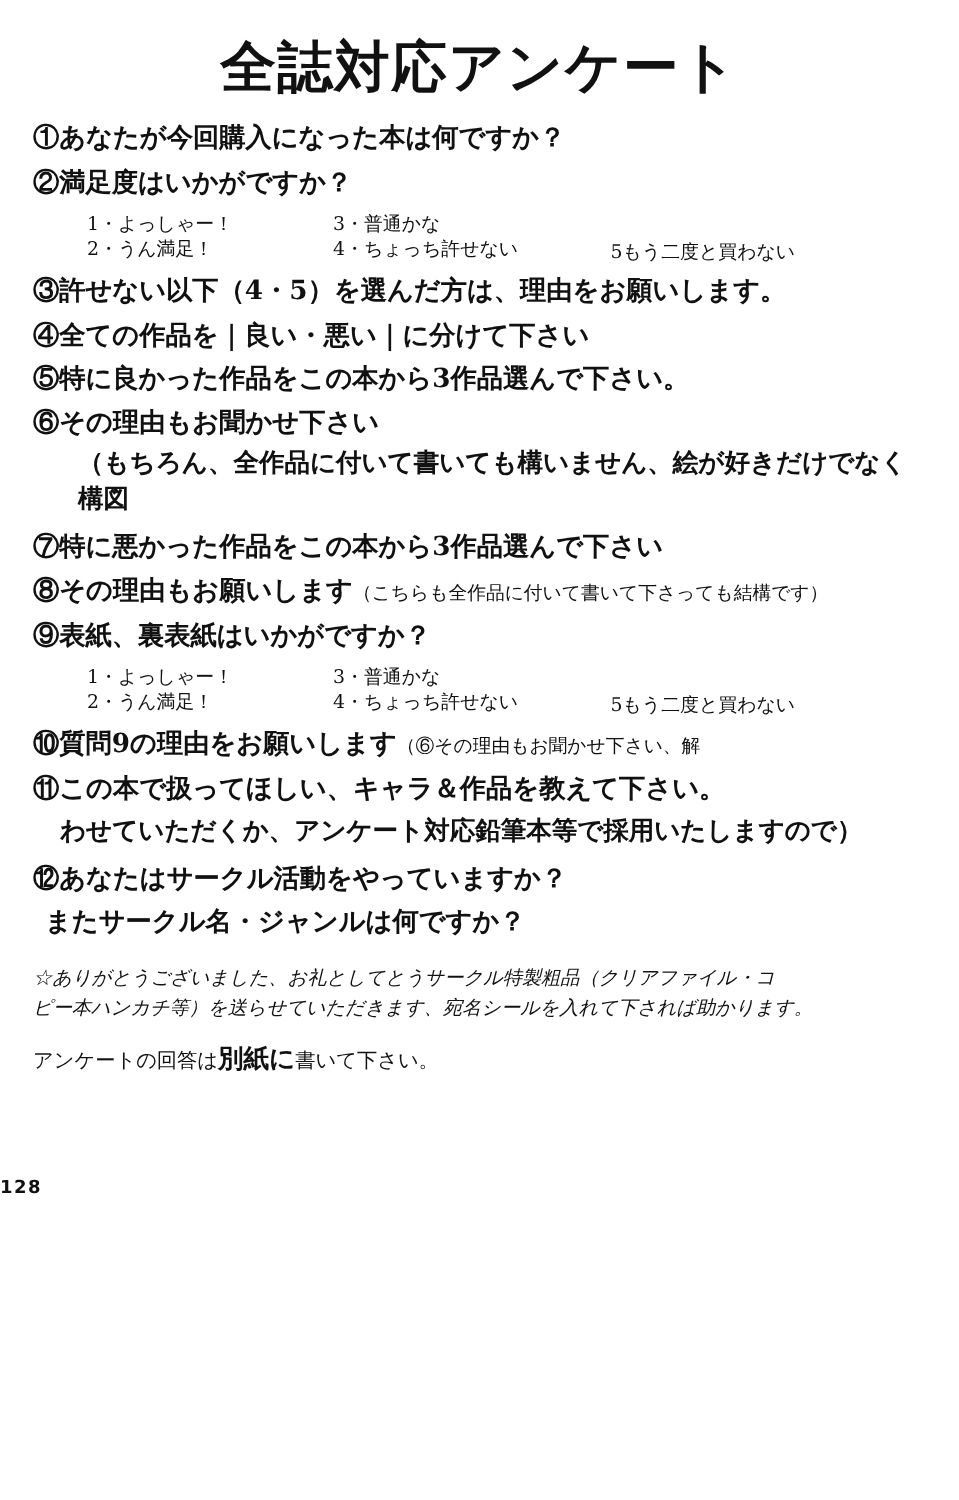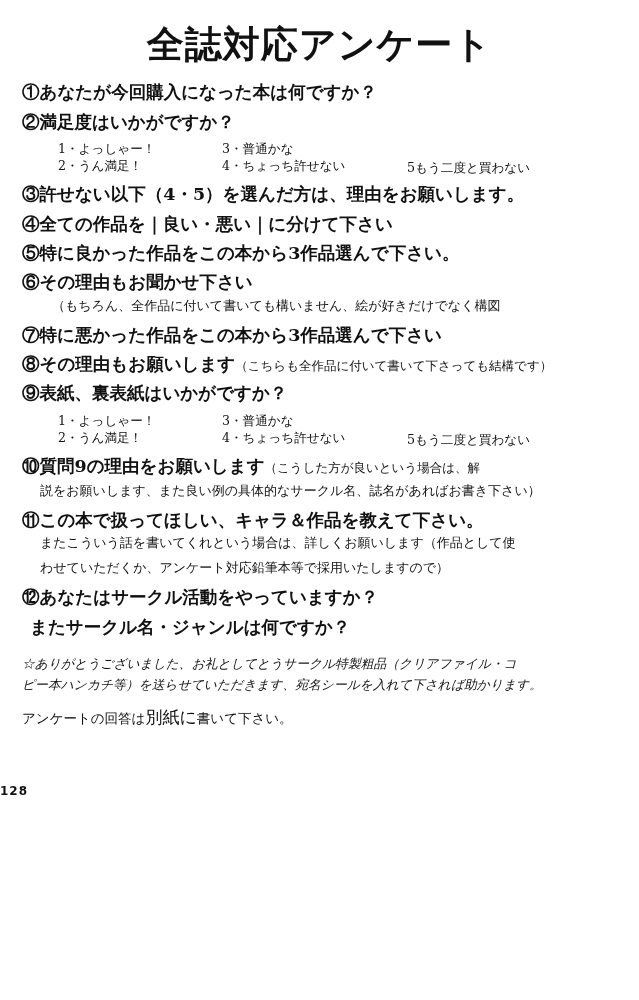--- a/index.html
+++ b/index.html
@@ -36,23 +36,23 @@
     line-height: 1.28;
     margin: 0 0 7px 0;
     font-family: "DejaVu Serif", "Liberation Serif", serif;
   }
   .q .inline-note {
     font-size: 12.5px;
     font-weight: normal;
     letter-spacing: 0;
   }
   .note {
-    font-size: 13px;
+    font-size: 17px;
     line-height: 1.45;
-    font-weight: normal;
+    font-weight: bold;
     margin: -2px 0 8px 18px;
   }
   .note.tight {
     margin-top: -4px;
   }
   .note-indent2 {
     margin-left: 30px;
   }
   .scale {
     display: block;
@@ -86,21 +86,21 @@
     font-style: italic;
   }
   .closing2 {
     font-size: 13.5px;
     line-height: 1.6;
     font-weight: normal;
     margin: 9px 0 0 0;
   }
   .closing2 b {
     font-size: 17px;
-    font-weight: normal;
+    font-weight: bold;
   }
   .pagenum {
     position: absolute;
     left: 0;
     right: 0;
     bottom: 14px;
     text-align: left;
     font-size: 12px;
     font-family: "DejaVu Sans", "Liberation Sans", sans-serif;
     font-weight: bold;
@@ -143,26 +143,24 @@
   <div class="q">⑨表紙、裏表紙はいかがですか？</div>
   <div class="scale">
     <span class="s-c1a">1・よっしゃー！</span>
     <span class="s-c1b">2・うん満足！</span>
     <span class="s-c2a">3・普通かな</span>
     <span class="s-c2b">4・ちょっち許せない</span>
     <span class="s-c3">5もう二度と買わない</span>
   </div>
 
   <div class="q">
-    <span>⑩質問9の理由をお願いします</span><span class="inline-note">（こうした方が良いという場合は、解</span>
+    <span>⑩質問9の理由をお願いします</span><span class="inline-note">（⑥その理由もお聞かせ下さい、解</span>
   </div>
-  <div class="note">説をお願いします、また良い例の具体的なサークル名、誌名があればお書き下さい）</div>
 
   <div class="q">⑪この本で扱ってほしい、キャラ＆作品を教えて下さい。</div>
-  <div class="note tight">またこういう話を書いてくれという場合は、詳しくお願いします（作品として使</div>
   <div class="note">わせていただくか、アンケート対応鉛筆本等で採用いたしますので）</div>
 
   <div class="q">⑫あなたはサークル活動をやっていますか？</div>
   <div class="sub-line">またサークル名・ジャンルは何ですか？</div>
 
   <div class="closing">
     <div>☆ありがとうございました、お礼としてとうサークル特製粗品（クリアファイル・コ</div>
     <div>ピー本ハンカチ等）を送らせていただきます、宛名シールを入れて下されば助かります。</div>
   </div>
 

